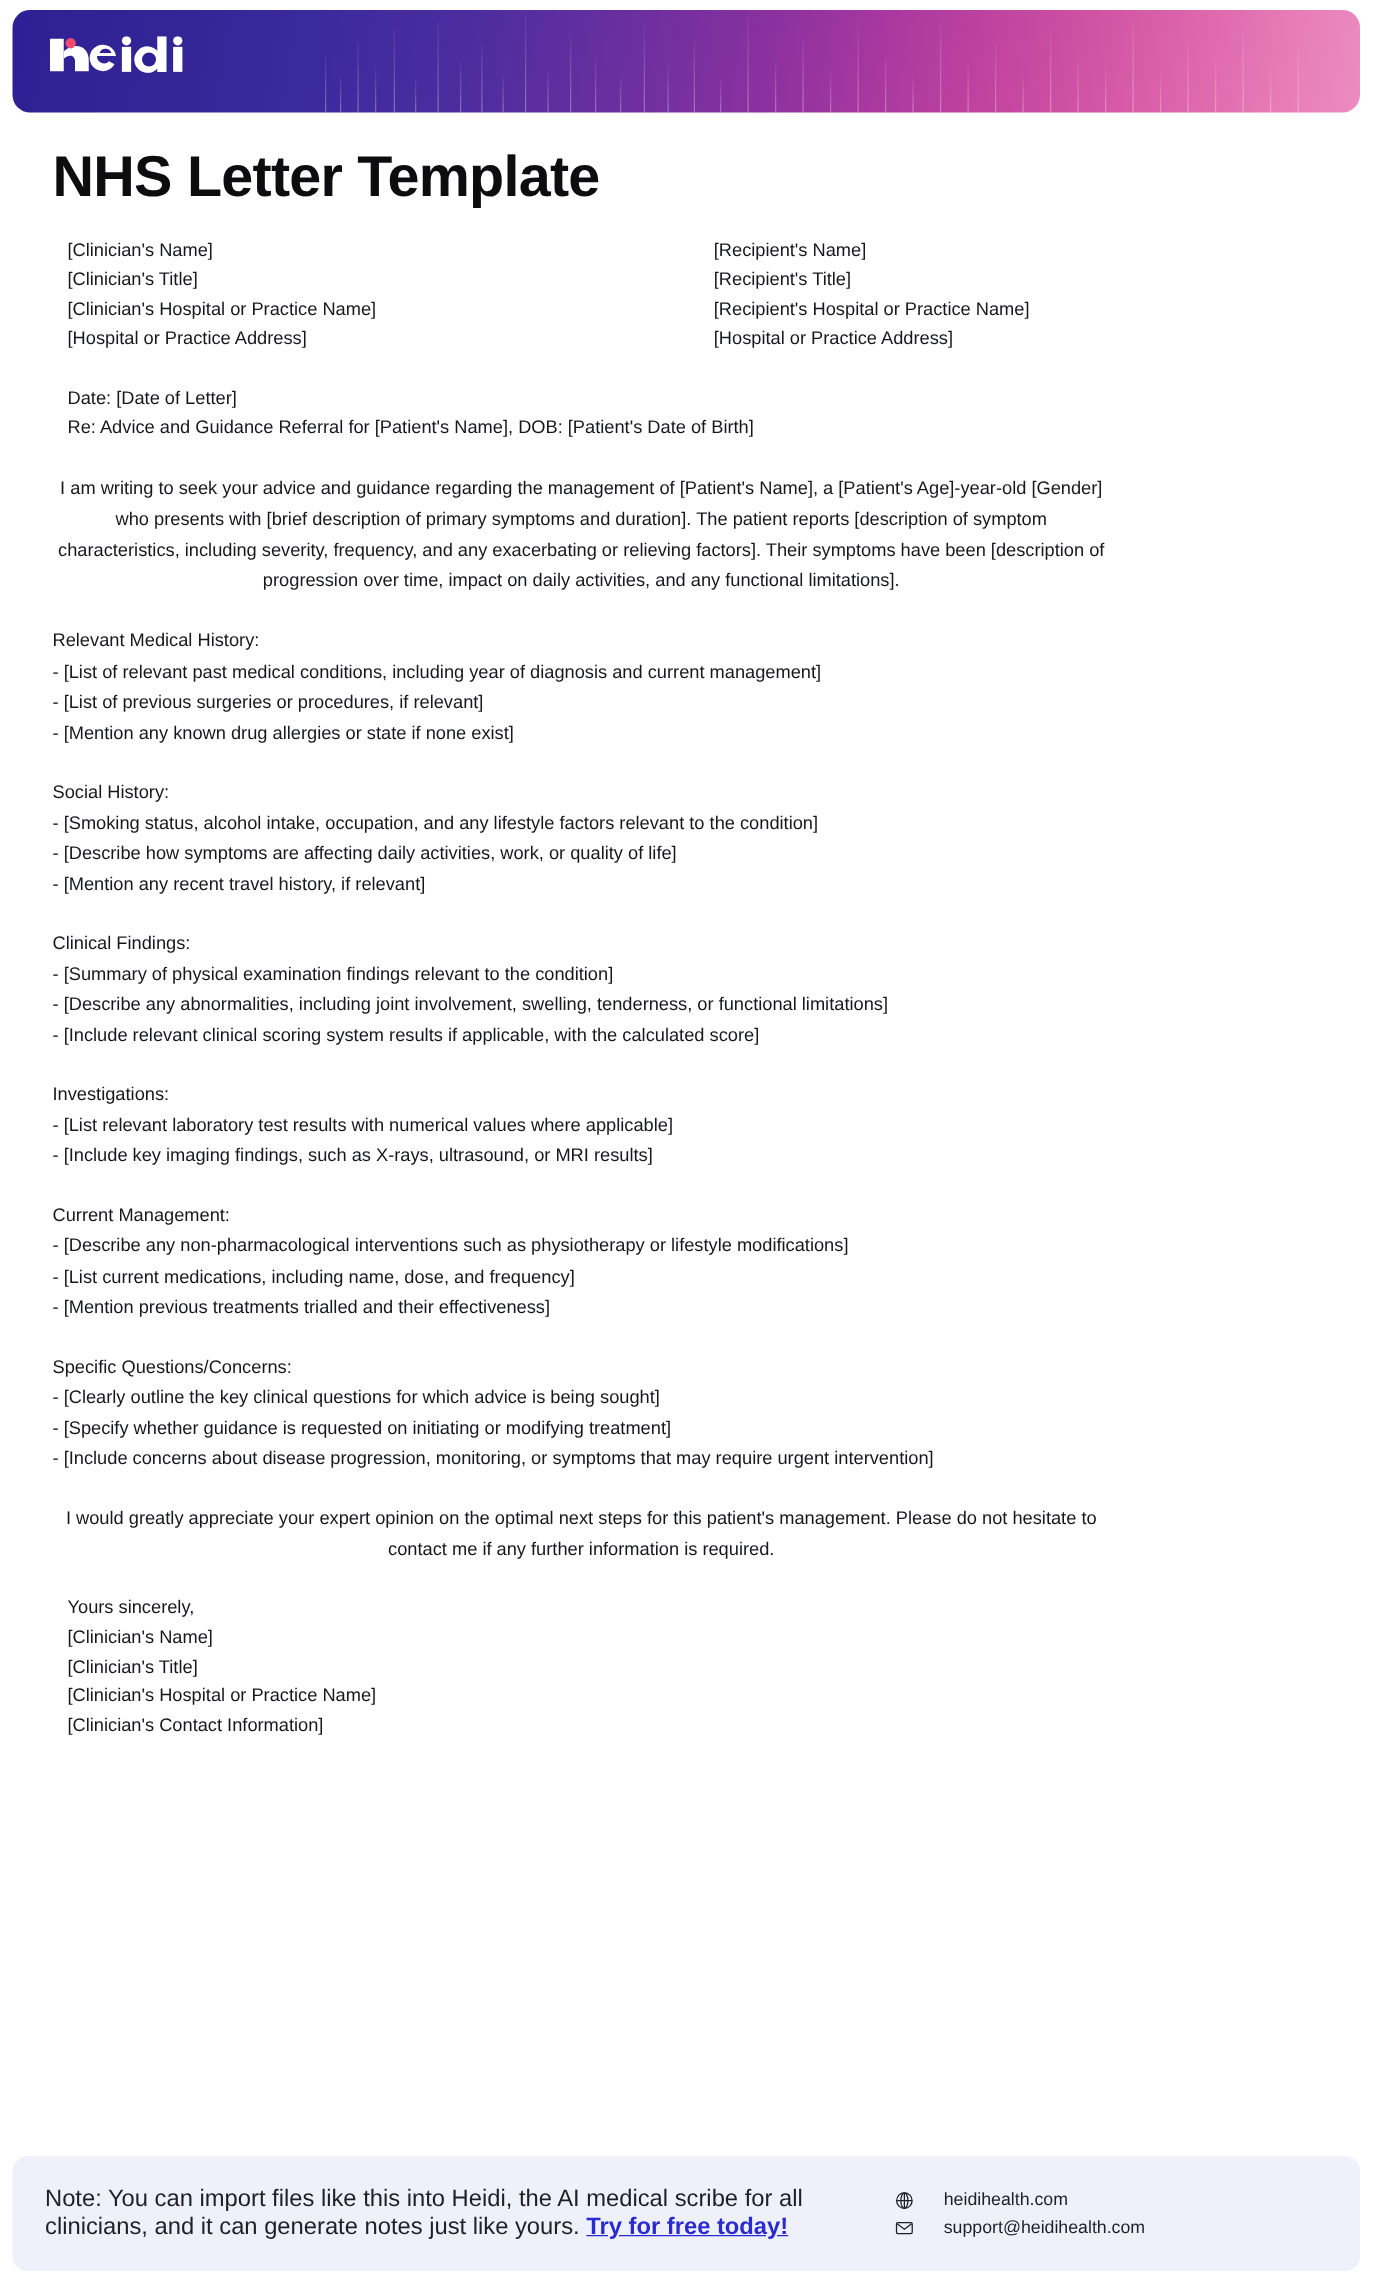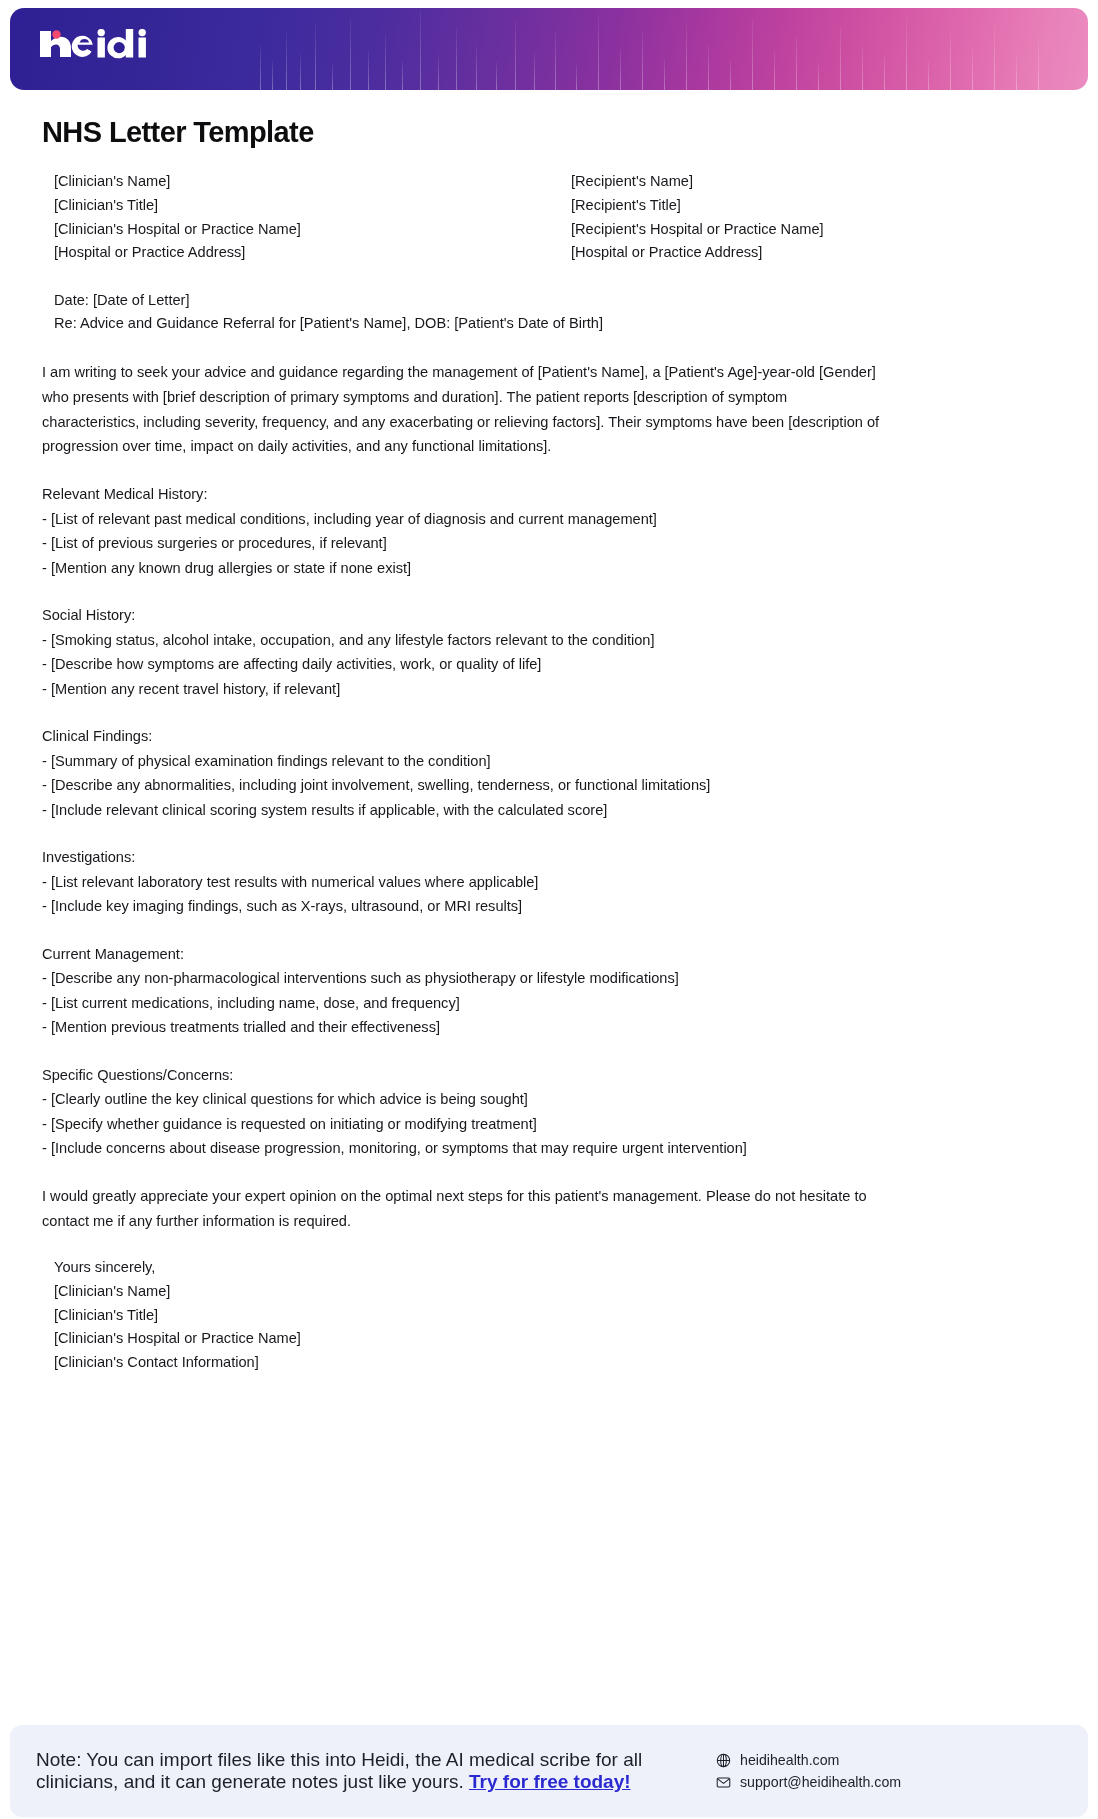--- a/index.html
+++ b/index.html
@@ -64,21 +64,21 @@
     display: flex;
     align-items: center;
   }
   .logo svg { display: block; }
 
   
   .content {
     padding: 26px 40px 0 40px;
   }
   .doc-title {
-    font-size: 29px;
+    font-size: 46px;
     font-weight: 700;
     letter-spacing: -0.6px;
     line-height: 1.12;
     margin: 0 0 22px 2px;
     color: #0d0d0f;
   }
 
   .addr-grid {
     display: flex;
     margin: 0 0 0 2px;
@@ -94,20 +94,21 @@
   }
   .gap-sm { height: 23px; }
   .gap-md { height: 24px; }
 
   .para {
     font-size: 14.6px;
     line-height: 24.8px;
     margin: 0 0 0 2px;
     max-width: 846px;
     color: #17181c;
+    text-align: center;
   }
   .block { margin-left: 2px; }
   .section-head {
     font-size: 14.6px;
     line-height: 24.5px;
     color: #17181c;
   }
   .bullet {
     font-size: 14.6px;
     line-height: 24.5px;
@@ -141,21 +142,21 @@
   .footer-contacts {
     flex: 1 1 auto;
     display: flex;
     flex-direction: column;
     gap: 6px;
     padding-left: 40px;
   }
   .contact-row {
     display: flex;
     align-items: center;
-    gap: 9px;
+    gap: 24px;
     font-size: 14.2px;
     color: #1e2026;
   }
   .contact-row svg { flex: 0 0 auto; display: block; }
 </style>
 </head>
 <body>
 
 <div class="page">
 

